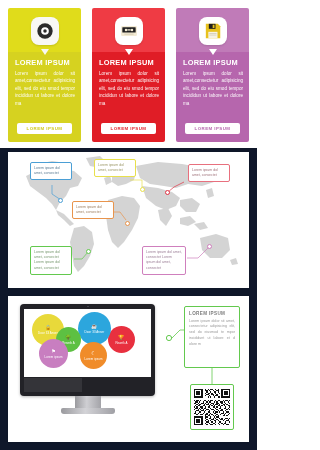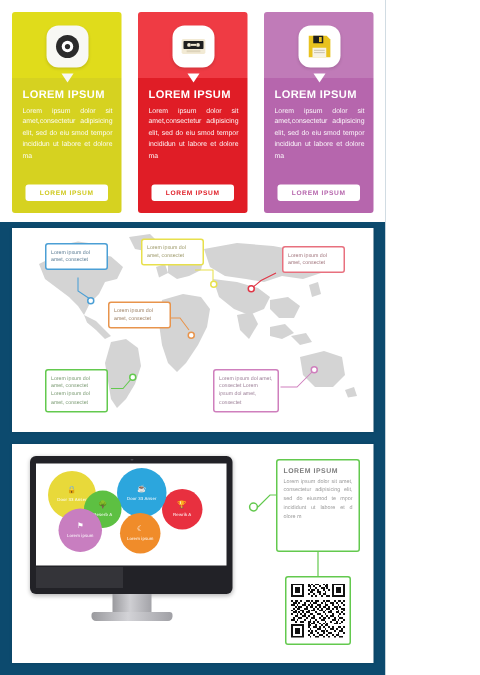--- a/index.html
+++ b/index.html
@@ -2,21 +2,21 @@
 <html><head>
 <meta charset="utf-8">
 <style>
   * { box-sizing: border-box; margin: 0; padding: 0; }
   html, body {
     width: 257px; height: 450px;
     background: #ffffff;
     font-family: "Liberation Sans", sans-serif;
     overflow: hidden;
   }
-  .page { position: relative; width: 257px; height: 450px; background: #0c4a6e; }
+  .page { position: relative; width: 257px; height: 450px; background: #0f172a; }
 
   
   .cards-section {
     position: absolute; left: 0; top: 0; width: 257px; height: 148px;
     background: #ffffff;
   }
   .card {
     position: absolute; top: 8px; width: 73px; height: 134px;
     border-radius: 2px; overflow: visible;
   }

